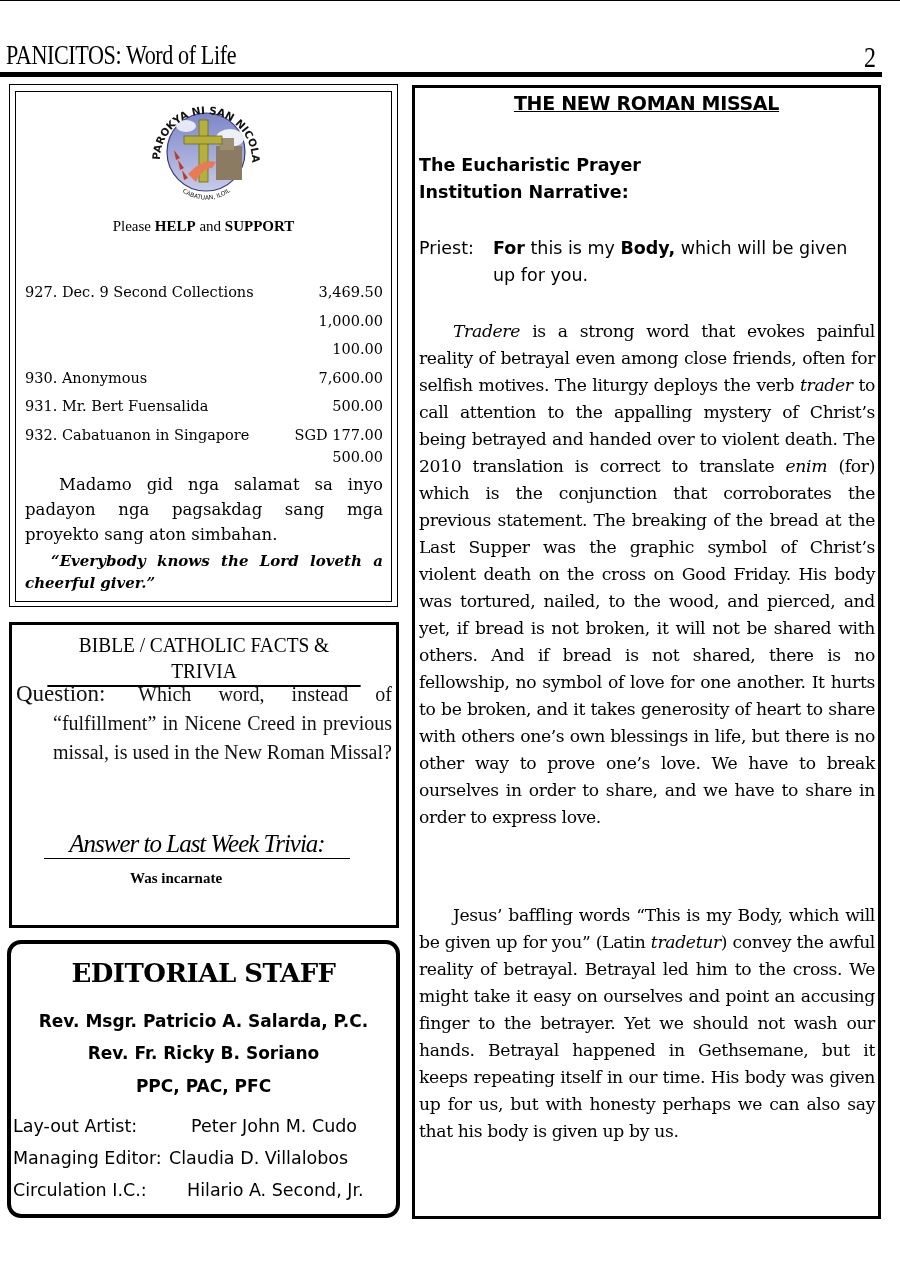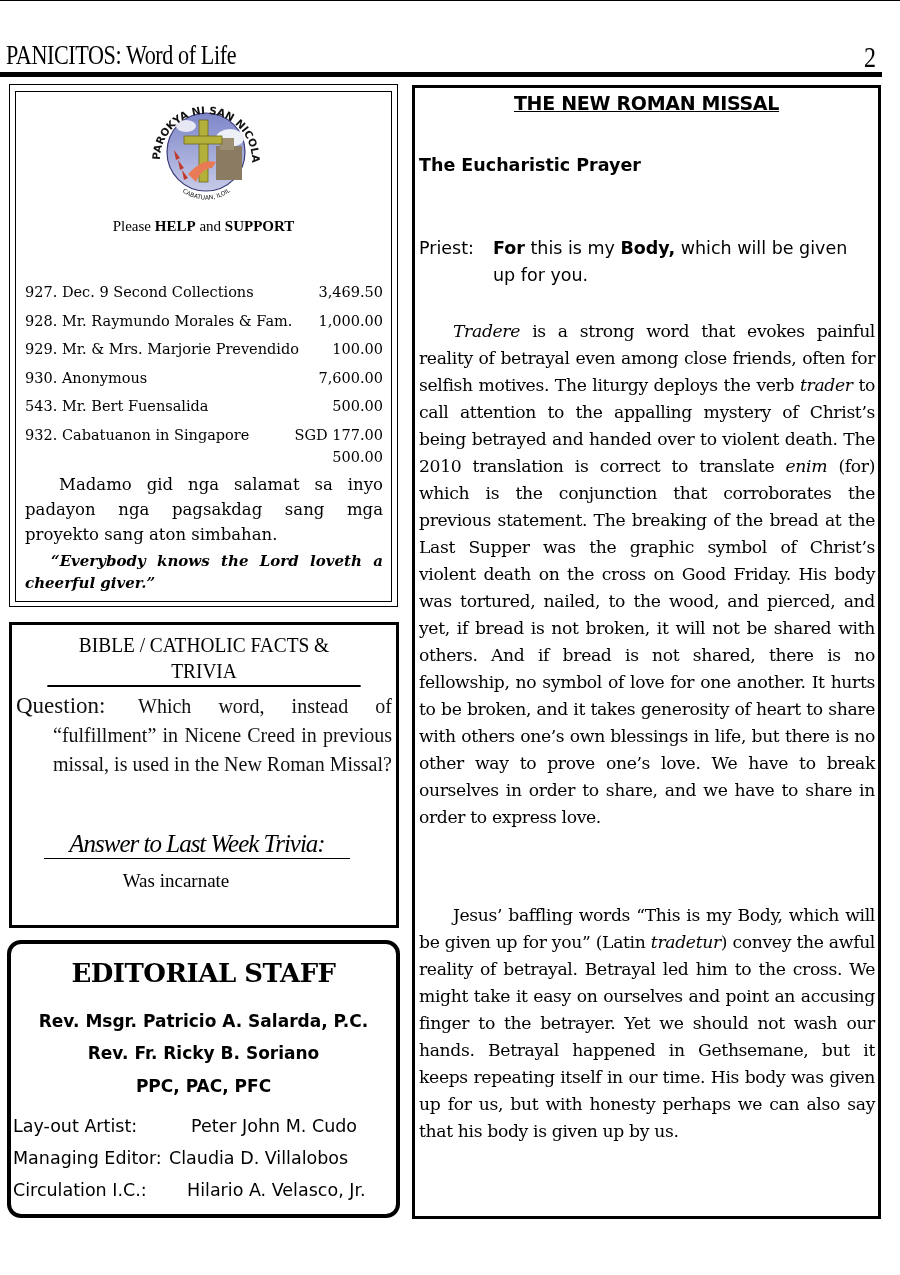--- a/index.html
+++ b/index.html
@@ -20,25 +20,25 @@
   .don-row { position:relative; height:28.5px; line-height:28.5px; white-space:nowrap; }
   .don-name { position:absolute; left:0; }
   .don-amt { position:absolute; right:0; text-align:right; }
   .don-extra { position:relative; height:20px; line-height:16px; text-align:right; }
   .thanks { position:absolute; left:25px; top:472px; width:358px; font-family:"DejaVu Serif", serif; font-size:16.5px; line-height:25px; text-align:justify; text-indent:34px; }
   .quote { position:absolute; left:25px; top:550px; width:358px; font-family:"DejaVu Serif", serif; font-size:15px; line-height:22px; font-style:italic; font-weight:bold; text-align:justify; text-indent:26px; }
 
   
   .trivia { position:absolute; left:9px; top:622px; width:390px; height:306px; border:3px solid #000; box-sizing:border-box; }
   .trivia-title { position:absolute; left:26px; top:632px; width:356px; text-align:center; font-family:"Liberation Serif", serif; font-size:22px; letter-spacing:0px; border-bottom:2px solid #000; padding-bottom:1px; transform:scaleX(0.88); transform-origin:center top; }
-  .question { position:absolute; left:16px; top:679px; width:376px; font-family:"Liberation Serif", serif; font-size:20px; line-height:29px; text-align:justify; color:#111; font-weight:300;margin-top:12px; }
+  .question { position:absolute; left:16px; top:679px; width:376px; font-family:"Liberation Serif", serif; font-size:20px; line-height:29px; text-align:justify; color:#111; font-weight:300; }
   .question .qlabel { font-size:23px; }
   .question .qrest { display:block; padding-left:37px; margin-top:-29px; text-indent:85px; }
   .answer-head { position:absolute; left:44px; top:830px; width:306px; text-align:center; font-family:Liberation Serif, serif; font-style:italic; font-size:25px; border-bottom:1.5px solid #000; line-height:28px; letter-spacing:-1px; }
-  .answer { position:absolute; left:10px; top:870px; width:332px; text-align:center; font-family:"Liberation Serif", serif; font-size:19px; }
+  .answer { position:absolute; left:10px; top:870px; width:332px; text-align:center; font-family:"Liberation Serif", serif; font-size:15px;font-weight:bold; }
 
   
   .staff { position:absolute; left:7px; top:940px; width:393px; height:278px; border:4px solid #000; box-sizing:border-box; border-radius:14px; }
   .staff-title { position:absolute; left:7px; top:958px; width:393px; text-align:center; font-family:"DejaVu Serif", serif; font-weight:bold; font-size:26px; letter-spacing:-0.5px; }
   .staff-line { position:absolute; left:7px; width:393px; text-align:center; font-family:"DejaVu Sans", sans-serif; font-weight:bold; font-size:17px; }
   .staff-role { position:absolute; left:13px; width:385px; font-family:"DejaVu Sans", sans-serif; font-size:17.5px; white-space:nowrap; }
   .staff-role .r { position:absolute; left:0; }
   .staff-role .n { position:absolute; }
 
   
@@ -96,33 +96,31 @@
 <div class="help">
   <div><span>Please </span><b>HELP</b><span> and </span><b>SUPPORT</b></div>
 </div>
 
 <div class="donations">
   <div class="don-row">
       <span class="don-name">927. Dec. 9 Second Collections</span>
       <span class="don-amt">3,469.50</span>
     </div>
   <div class="don-row">
-      <span class="don-name">928. Mr. Raymundo Morales &amp; Fam.</span>
       <span class="don-amt">1,000.00</span>
     </div>
   <div class="don-row">
-      <span class="don-name">929. Mr. &amp; Mrs. Marjorie Prevendido</span>
       <span class="don-amt">100.00</span>
     </div>
   <div class="don-row">
       <span class="don-name">930. Anonymous</span>
       <span class="don-amt">7,600.00</span>
     </div>
   <div class="don-row">
-      <span class="don-name">543. Mr. Bert Fuensalida</span>
+      <span class="don-name">931. Mr. Bert Fuensalida</span>
       <span class="don-amt">500.00</span>
     </div>
   <div class="don-row">
       <span class="don-name">932. Cabatuanon in Singapore</span>
       <span class="don-amt">SGD 177.00</span>
     </div>
   <div class="don-extra">500.00</div>
 </div>
 
 <div class="thanks">Madamo gid nga salamat sa inyo padayon nga pagsakdag sang mga proyekto sang aton simbahan.</div>
@@ -145,26 +143,27 @@
 <div class="staff-role" style="top:1116px">
   <span class="r">Lay-out Artist:</span>
   <span class="n" style="left:178px">Peter John M. Cudo</span>
 </div>
 <div class="staff-role" style="top:1148px">
   <span class="r">Managing Editor:</span>
   <span class="n" style="left:156px">Claudia D. Villalobos</span>
 </div>
 <div class="staff-role" style="top:1180px">
   <span class="r">Circulation I.C.:</span>
-  <span class="n" style="left:174px">Hilario A. Velasco, Jr.</span>
+  <span class="n" style="left:174px">Hilario A. Second, Jr.</span>
 </div>
 
 <div class="article"></div>
 <div class="art-title">THE NEW ROMAN MISSAL</div>
 <div class="art-sub">
   <div>The Eucharistic Prayer</div>
+  <div>Institution Narrative:</div>
 </div>
 <div class="priest">
   <span class="lbl">Priest:</span>
   <span class="txt"><b>For</b><span> this is my </span><b>Body,</b><span> which will be given up for you.</span></span>
 </div>
 <div class="para" style="top:318px"><i>Tradere</i><span> is a strong word that evokes painful reality of betrayal even among close friends, often for selfish motives. The liturgy deploys the verb </span><i>trader</i><span> to call attention to the appalling mystery of Christ’s being betrayed and handed over to violent death. The 2010 translation is correct to translate </span><i>enim</i><span> (for) which is the conjunction that corroborates the previous statement. The breaking of the bread at the Last Supper was the graphic symbol of Christ’s violent death on the cross on Good Friday. His body was tortured, nailed, to the wood, and pierced, and yet, if bread is not broken, it will not be shared with others. And if bread is not shared, there is no fellowship, no symbol of love for one another. It hurts to be broken, and it takes generosity of heart to share with others one’s own blessings in life, but there is no other way to prove one’s love. We have to break ourselves in order to share, and we have to share in order to express love.</span></div>
 <div class="para" style="top:902px"><span>Jesus’ baffling words “This is my Body, which will be given up for you” (Latin </span><i>tradetur</i><span>) convey the awful reality of betrayal. Betrayal led him to the cross. We might take it easy on ourselves and point an accusing finger to the betrayer. Yet we should not wash our hands. Betrayal happened in Gethsemane, but it keeps repeating itself in our time. His body was given up for us, but with honesty perhaps we can also say that his body is given up by us.</span></div>
 
 </body></html>

